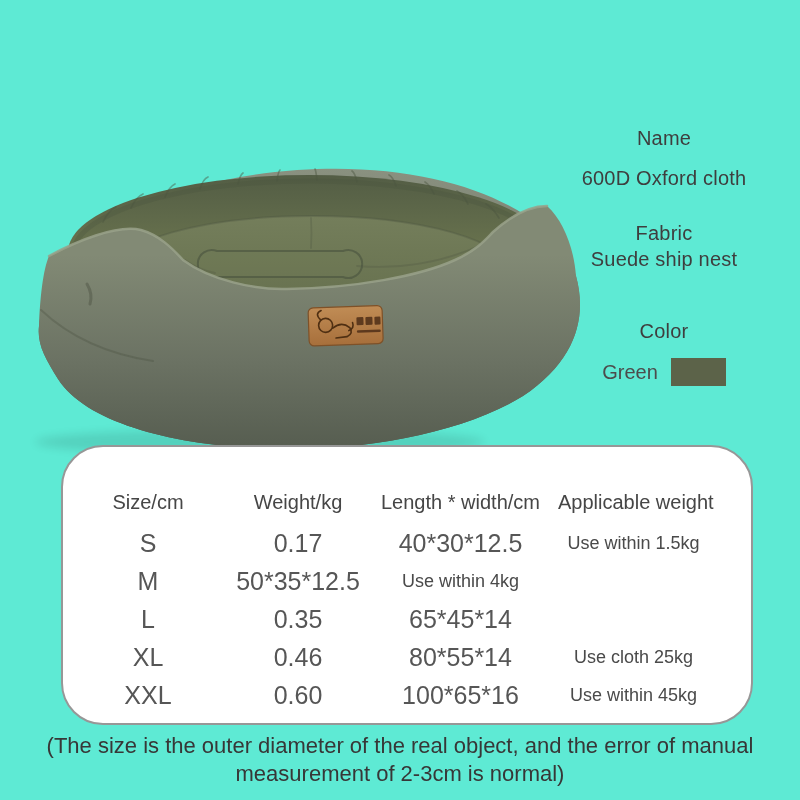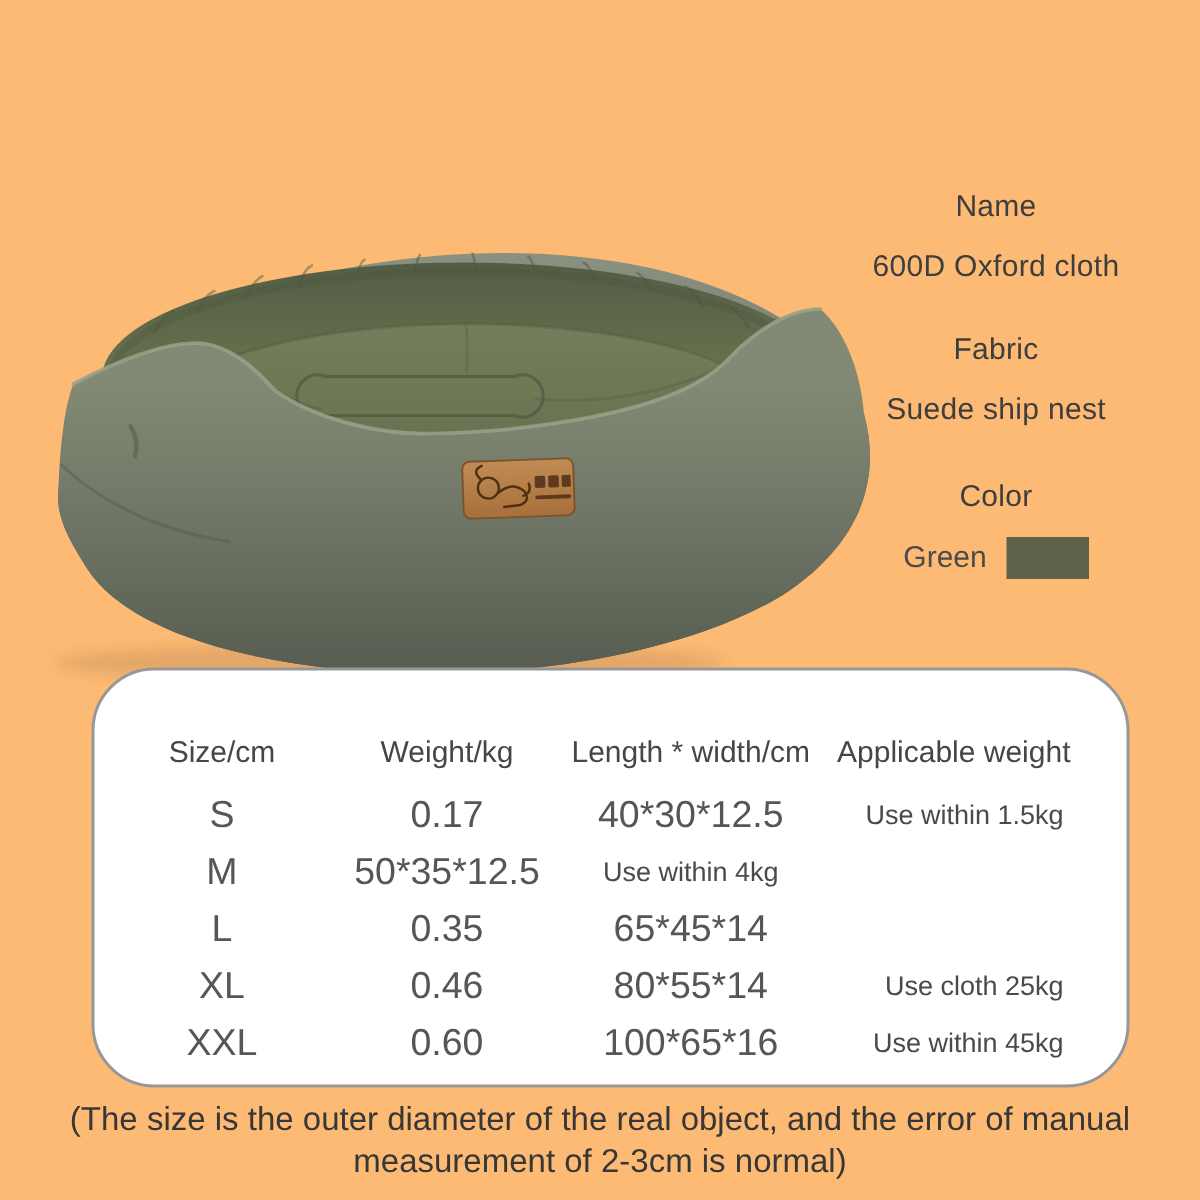--- a/index.html
+++ b/index.html
@@ -1,21 +1,21 @@
 <!DOCTYPE html>
 <html><head>
 <meta charset="utf-8">
 <style>
   * { box-sizing: border-box; }
   html, body { margin: 0; padding: 0; background: #ffffff; }
   .page {
     position: relative;
     width: 800px;
     height: 800px;
-    background: #fdba74;
+    background: #5eead4;
     font-family: "Liberation Sans", sans-serif;
     overflow: hidden;
   }
 
   
   .bed-figure {
     position: absolute;
     left: 25px;
     top: 148px;
     width: 570px;
@@ -29,21 +29,21 @@
     left: 0;
     width: 100%;
     text-align: center;
     font-size: 20px;
     color: #3e3e3e;
     letter-spacing: 0.2px;
   }
   .spec-name-label  { top: 127px; }
   .spec-name-value  { top: 167px; }
   .spec-fabric-label{ top: 222px; }
-  .spec-fabric-value{ top: 262px; }
+  .spec-fabric-value{ top: 248px; }
   .spec-color-label { top: 320px; }
   .spec-color-row {
     position: absolute;
     top: 358px;
     left: 0;
     width: 100%;
     display: flex;
     align-items: center;
     justify-content: center;
     gap: 13px;
@@ -65,21 +65,21 @@
     margin-left: 20px;
   }
   .trow {
     display: grid;
     grid-template-columns: 170px 130px 195px 193px;
     align-items: center;
   }
   .trow.header { height: 44px; }
   .trow.body   { height: 38px; }
   .tcell { text-align: center; white-space: nowrap; }
-  .trow > .tcell:nth-child(4) { padding-right: 42px; text-align: right; }
+  .trow > .tcell:nth-child(4) { padding-right: 42px; }
   .hcell { font-size: 20px; color: #464646; }
   .c-size, .c-weight, .c-dims { font-size: 25px; color: #565656; }
   .c-app { font-size: 18px; color: #4a4a4a; }
 
   
   .footnote {
     position: absolute;
     top: 732px;
     left: 40px;
     width: 720px;

